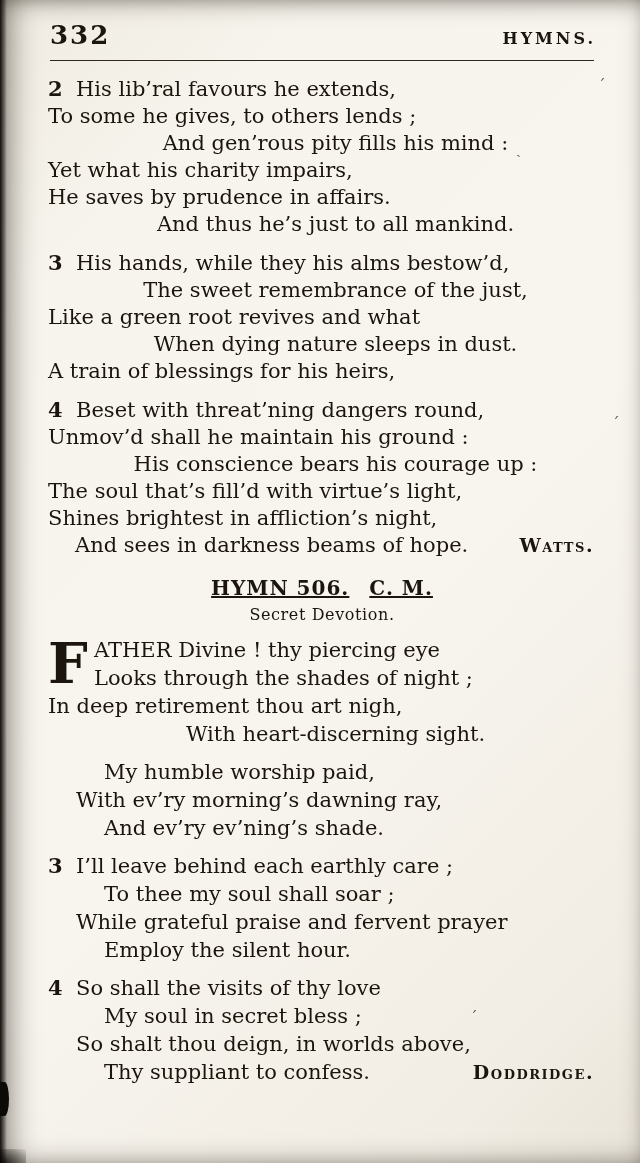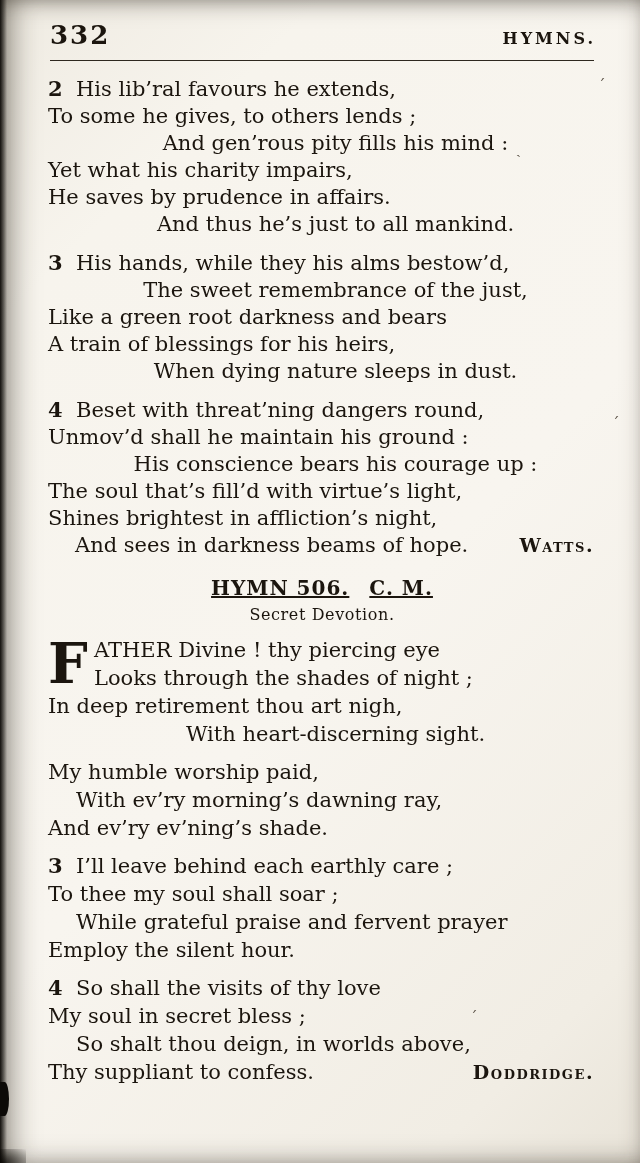--- a/index.html
+++ b/index.html
@@ -60,21 +60,21 @@
     font-size:20px; font-weight:bold; letter-spacing:1px;text-decoration:underline;
   }
   .hymn-title .meter { margin-left:20px; }
   .subtitle {
     text-align:center; font-size:16px; letter-spacing:0.6px;
     margin-bottom:12px;
   }
 
   .quatrain .line { line-height:28px; }
   .qa { margin-left:28px; }
-  .qb { }
+  .qb { margin-left:56px; }
   .verse.quatrain { margin-bottom:10px; }
 
   .dropcap {
     float:left; font-size:56px; line-height:50px; height:54px; width:40px;
     font-weight:bold; margin:2px 6px 0 0;
   }
   .dc2 { margin-left:16px; }
 </style>
 </head>
 <body>
@@ -101,23 +101,23 @@
       <div class="line">To some he gives, to others lends ;</div>
       <div class="line ind">And gen’rous pity fills his mind :</div>
       <div class="line">Yet what his charity impairs,</div>
       <div class="line">He saves by prudence in affairs.</div>
       <div class="line ind">And thus he’s just to all mankind.</div>
     </div>
 
     <div class="verse">
       <div class="line"><span class="vnum">3</span><span>His hands, while they his alms bestow’d,</span></div>
       <div class="line ind">The sweet remembrance of the just,</div>
-      <div class="line">Like a green root darkness and bears</div>
+      <div class="line">Like a green root revives and what</div>
+      <div class="line ind">When dying nature sleeps in dust.</div>
       <div class="line">A train of blessings for his heirs,</div>
-      <div class="line ind">When dying nature sleeps in dust.</div>
     </div>
 
     <div class="verse">
       <div class="line"><span class="vnum">4</span><span>Beset with threat’ning dangers round,</span></div>
       <div class="line">Unmov’d shall he maintain his ground :</div>
       <div class="line ind">His conscience bears his courage up :</div>
       <div class="line">The soul that’s fill’d with virtue’s light,</div>
       <div class="line">Shines brightest in affliction’s night,</div>
       <div class="line ind attrib-line">
         <span>And sees in darkness beams of hope.</span>

